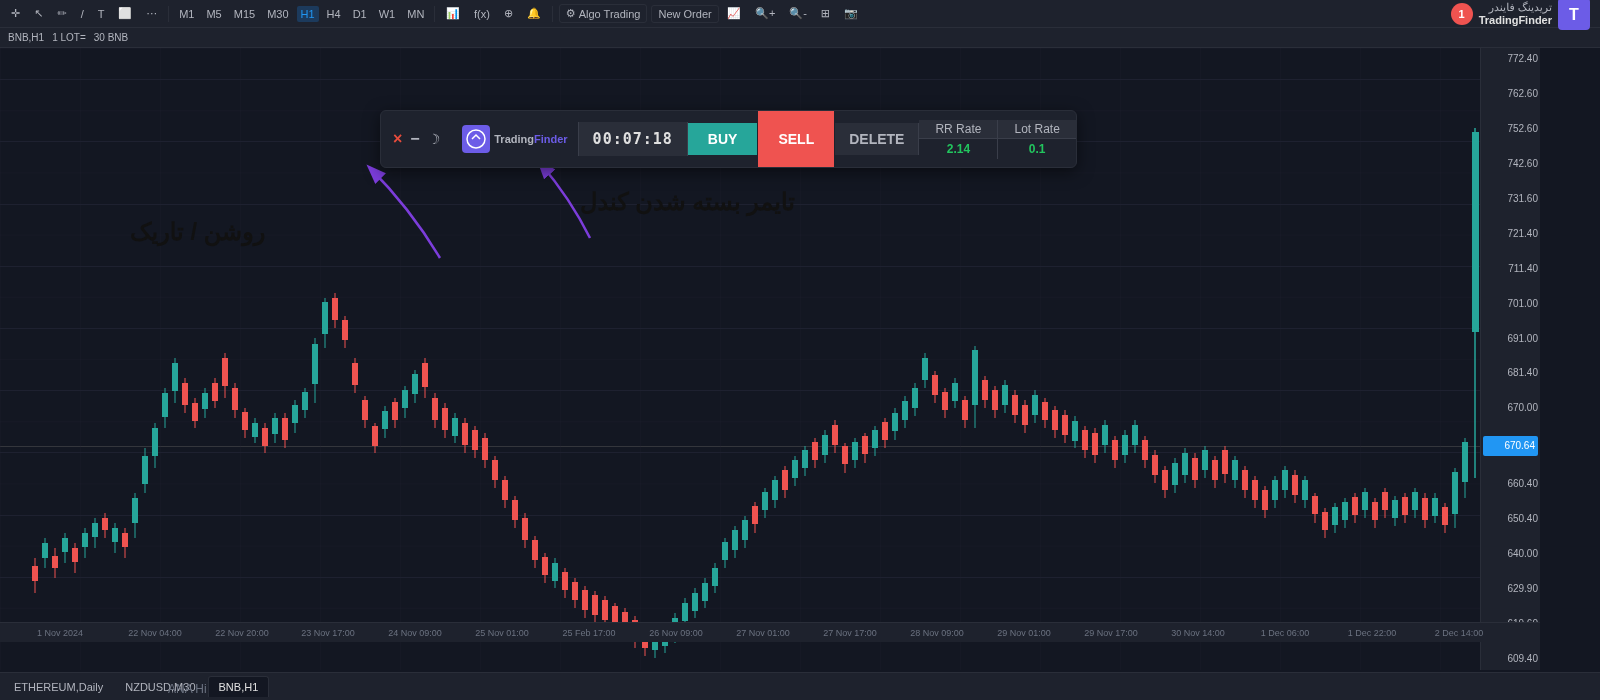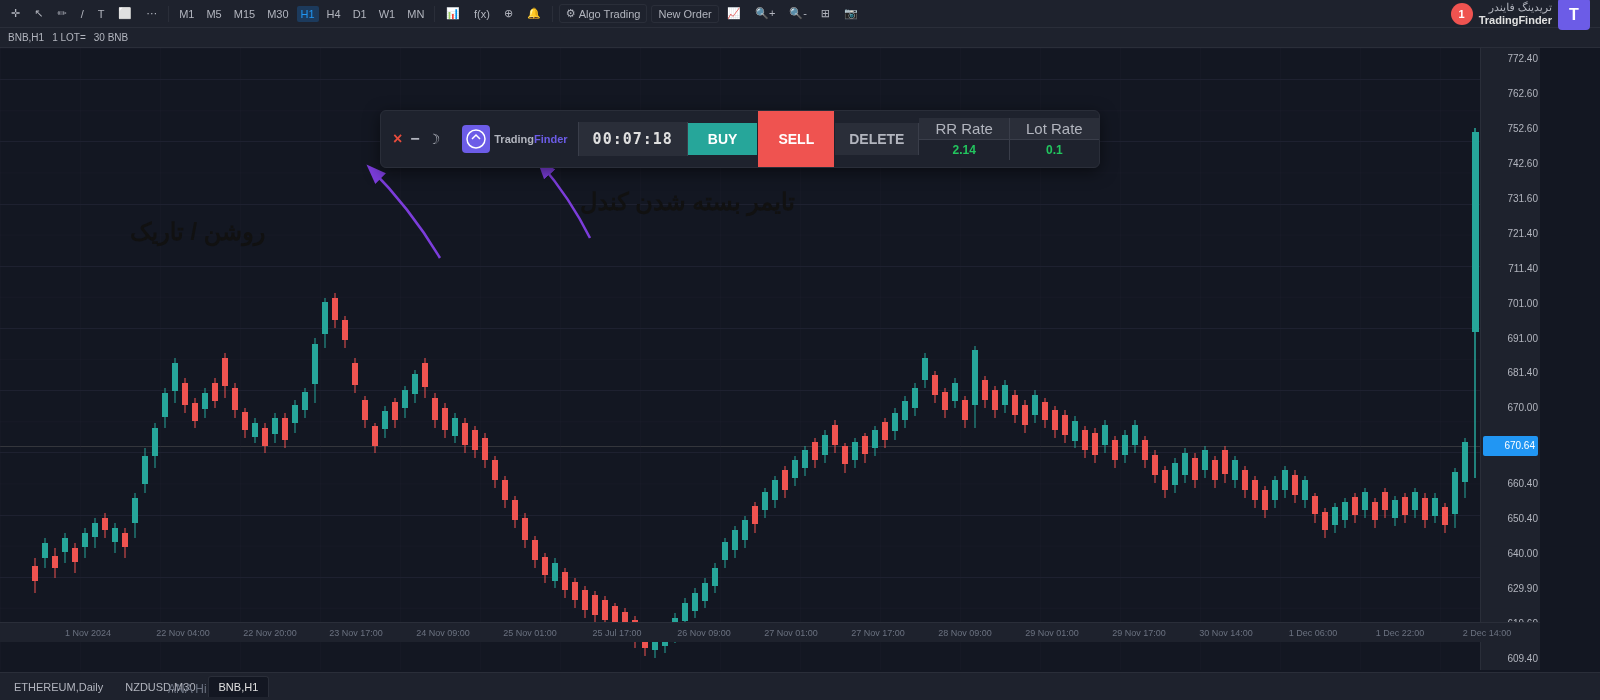--- a/index.html
+++ b/index.html
@@ -267,21 +267,21 @@
       border: none;
       cursor: pointer;
       border-right: 1px solid #3a3e4a;
     }
     .panel-rr-lot {
       display: flex;
       flex-direction: column;
       padding: 0;
     }
     .panel-rr-header, .panel-lot-header {
-      font-size: 15px;
+      font-size: 12px;
       color: #b2b5be;
       padding: 2px 16px;
       background: #2a2e39;
       text-align: left;
       border-bottom: 1px solid #3a3e4a;
     }
     .panel-rr-value, .panel-lot-value {
       font-size: 12px;
       color: #22c55e;
       padding: 3px 16px;
@@ -340,21 +340,20 @@
       background: #1e222d;
       border-top: 1px solid #2a2e39;
       display: flex;
       align-items: center;
     }
     .time-label {
       position: absolute;
       font-size: 9px;
       color: #6b7280;
       transform: translateX(-50%);
-      margin-left: 28px;
     }
   </style>
 </head>
 <body>
 
 <div class="top-toolbar">
 
   <button class="toolbar-btn">✛</button>
   <button class="toolbar-btn">↖</button>
   <button class="toolbar-btn">✏</button>
@@ -863,21 +862,21 @@
 
     <div style="position:absolute;top:140px;left:580px;font-size:24px;font-weight:700;color:#111;direction:rtl;font-family:'Segoe UI',Tahoma,Arial,sans-serif;z-index:60;pointer-events:none;">تایمر بسته شدن کندل</div>
 
     <div class="time-axis">
       <span class="time-label" style="left:60px">1 Nov 2024</span>
       <span class="time-label" style="left:155px">22 Nov 04:00</span>
       <span class="time-label" style="left:242px">22 Nov 20:00</span>
       <span class="time-label" style="left:328px">23 Nov 17:00</span>
       <span class="time-label" style="left:415px">24 Nov 09:00</span>
       <span class="time-label" style="left:502px">25 Nov 01:00</span>
-      <span class="time-label" style="left:589px">25 Jul 17:00</span>
+      <span class="time-label" style="left:589px">25 Feb 17:00</span>
       <span class="time-label" style="left:676px">26 Nov 09:00</span>
       <span class="time-label" style="left:763px">27 Nov 01:00</span>
       <span class="time-label" style="left:850px">27 Nov 17:00</span>
       <span class="time-label" style="left:937px">28 Nov 09:00</span>
       <span class="time-label" style="left:1024px">29 Nov 01:00</span>
       <span class="time-label" style="left:1111px">29 Nov 17:00</span>
       <span class="time-label" style="left:1198px">30 Nov 14:00</span>
       <span class="time-label" style="left:1285px">1 Dec 06:00</span>
       <span class="time-label" style="left:1372px">1 Dec 22:00</span>
       <span class="time-label" style="left:1459px">2 Dec 14:00</span>

